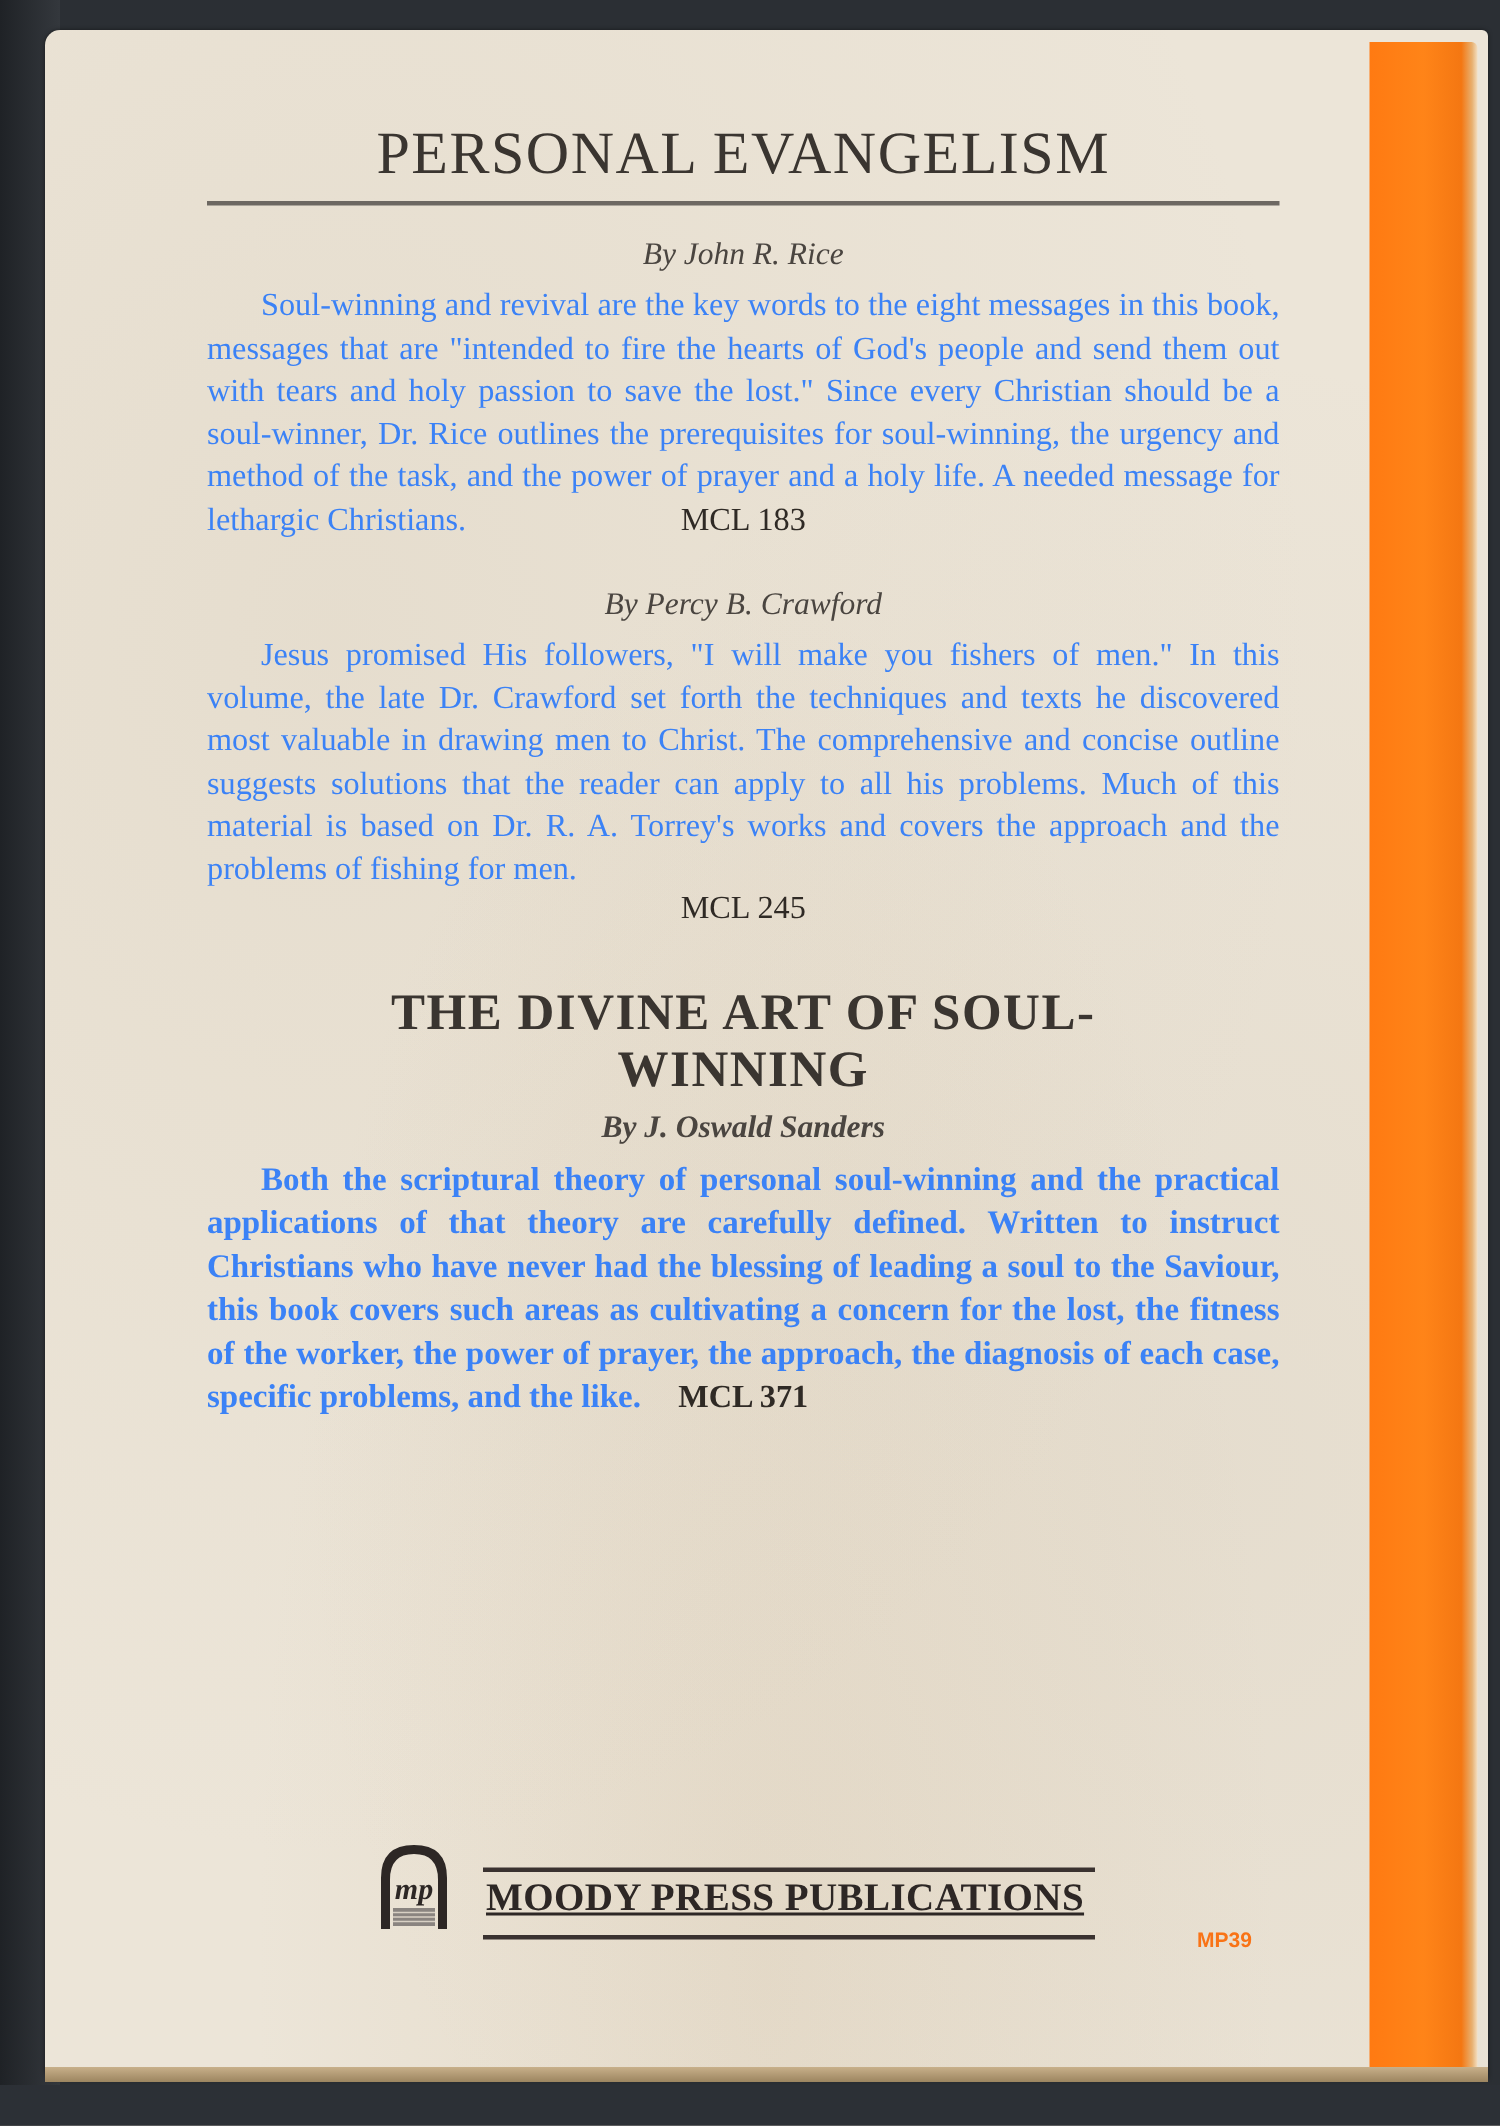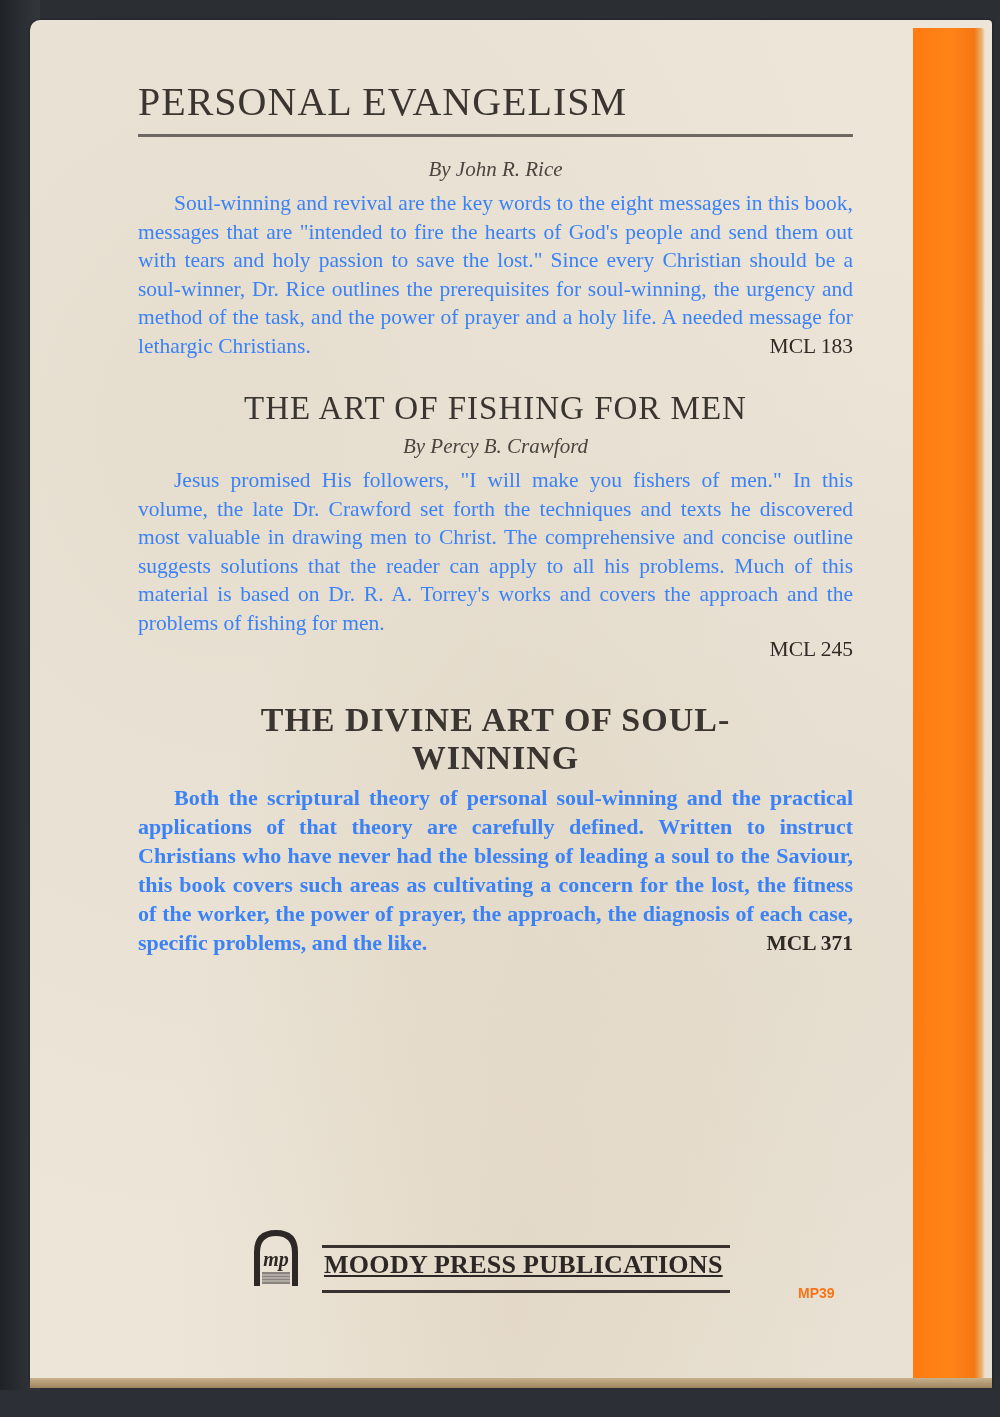--- a/index.html
+++ b/index.html
@@ -34,41 +34,41 @@
   }
   .bottom-edge {
     position:absolute; left:30px; top:1378px; width:962px; height:10px;
     background:linear-gradient(180deg,#c8b08a,#9c8560);
   }
   .content {
     position:absolute; left:138px; top:60px; width:715px;
     color:#2f2a25;
   }
   .series-title {
-    font-size:40px; letter-spacing:1px;
+    text-align:center; font-size:40px; letter-spacing:1px;
     margin:16px 0 0 0; line-height:52px; color:#3a3530;
   }
   .rule {
     height:3px; background:#6d6862; margin:6px 0 0 0;
   }
   .book { margin-top:18px; }
   .book-title {
     text-align:center; font-size:33px; letter-spacing:1px; line-height:40px;
     color:#3a3530;
   }
   .book-author {
     text-align:center; font-style:italic; font-size:21px; line-height:28px;
     margin-top:4px; color:#4a4540;
   }
   .book-desc {
     font-size:21.5px; line-height:28.5px; text-align:justify;
     text-indent:36px; margin-top:6px; color:#3b82f6;
   }
   .catalog {
-    text-align:right; font-size:21.5px; line-height:24px; margin-top:-26px;
+    text-align:center; font-size:21.5px; line-height:24px; margin-top:-26px;
   }
   .book2 { margin-top:30px; }
   .book3 { margin-top:40px;font-weight:bold; }
   .book3 .book-title { font-size:34px; line-height:38px; }
   .book3 .book-desc { font-size:22px; line-height:29px; }
   .publisher {
     position:absolute; left:252px; top:1228px; width:480px; height:60px;
   }
   .logo {
     position:absolute; left:0; top:0; width:48px; height:60px;
@@ -98,28 +98,28 @@
   <div class="series-title">PERSONAL EVANGELISM</div>
   <div class="rule"></div>
 
   <div class="book book1">
     <div class="book-author">By John R. Rice</div>
     <div class="book-desc">Soul-winning and revival are the key words to the eight messages in this book, messages that are "intended to fire the hearts of God's people and send them out with tears and holy passion to save the lost." Since every Christian should be a soul-winner, Dr. Rice outlines the prerequisites for soul-winning, the urgency and method of the task, and the power of prayer and a holy life. A needed message for lethargic Christians.</div>
     <div class="catalog">MCL 183</div>
   </div>
 
   <div class="book book2">
-    <div class="book-title">THE ART OF FISHING FOR MEN</div>
     <div class="book-author">By Percy B. Crawford</div>
     <div class="book-desc">Jesus promised His followers, "I will make you fishers of men." In this volume, the late Dr. Crawford set forth the techniques and texts he discovered most valuable in drawing men to Christ. The comprehensive and concise outline suggests solutions that the reader can apply to all his problems. Much of this material is based on Dr. R. A. Torrey's works and covers the approach and the problems of fishing for men.</div>
     <div class="catalog" style="margin-top:0;">MCL 245</div>
   </div>
 
   <div class="book book3">
     <div class="book-title" style="padding:0 60px;">THE DIVINE ART OF SOUL-WINNING</div>
+    <div class="book-author">By J. Oswald Sanders</div>
     <div class="book-desc">Both the scriptural theory of personal soul-winning and the practical applications of that theory are carefully defined. Written to instruct Christians who have never had the blessing of leading a soul to the Saviour, this book covers such areas as cultivating a concern for the lost, the fitness of the worker, the power of prayer, the approach, the diagnosis of each case, specific problems, and the like.</div>
     <div class="catalog">MCL 371</div>
   </div>
 </div>
 
 <div class="publisher">
   <div class="logo">
     <svg width="48" height="60" viewBox="0 0 48 60">
       <path d="M2 58 L2 24 Q2 2 24 2 Q46 2 46 24 L46 58 L40 58 L40 25 Q40 8 24 8 Q8 8 8 25 L8 58 Z" fill="#2d2725"></path>
       <rect x="10" y="44" width="28" height="12" fill="#8a8480"></rect>

